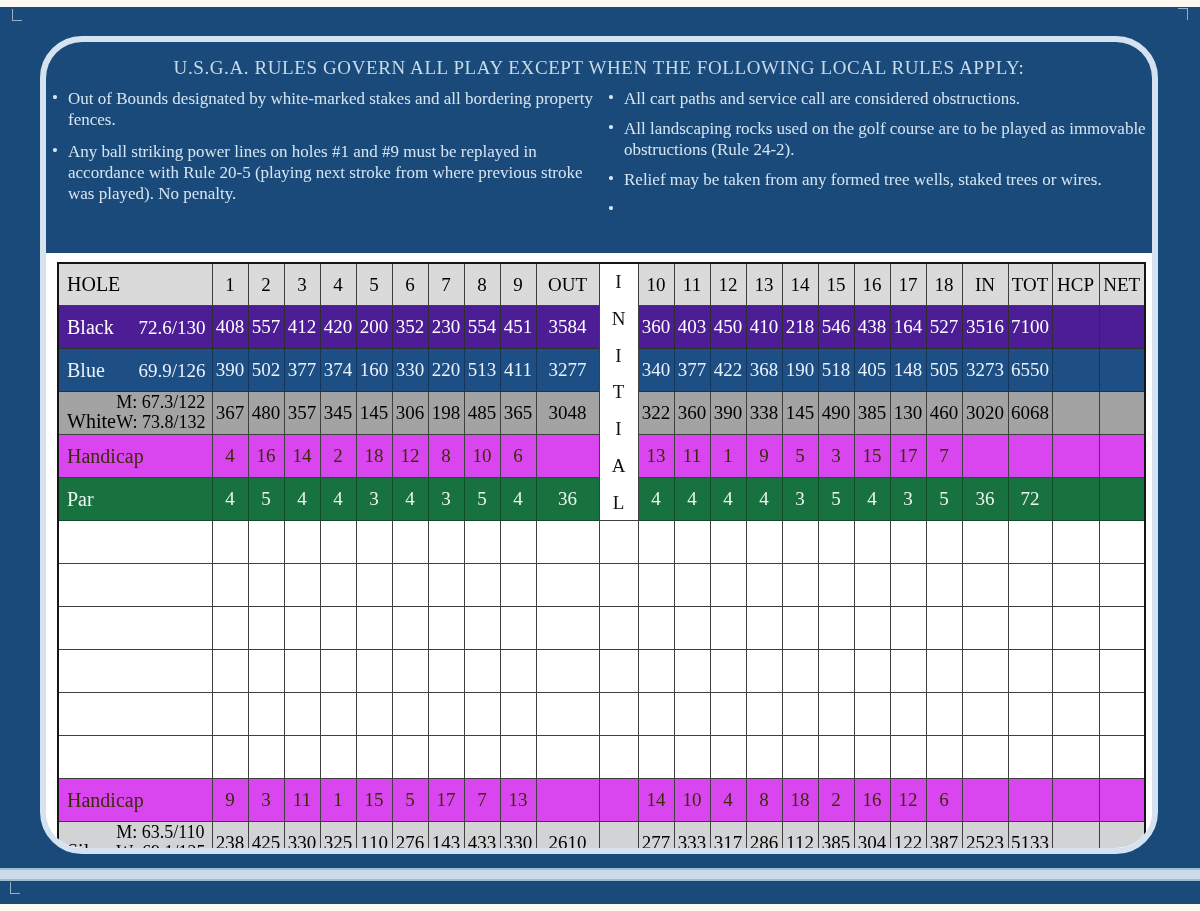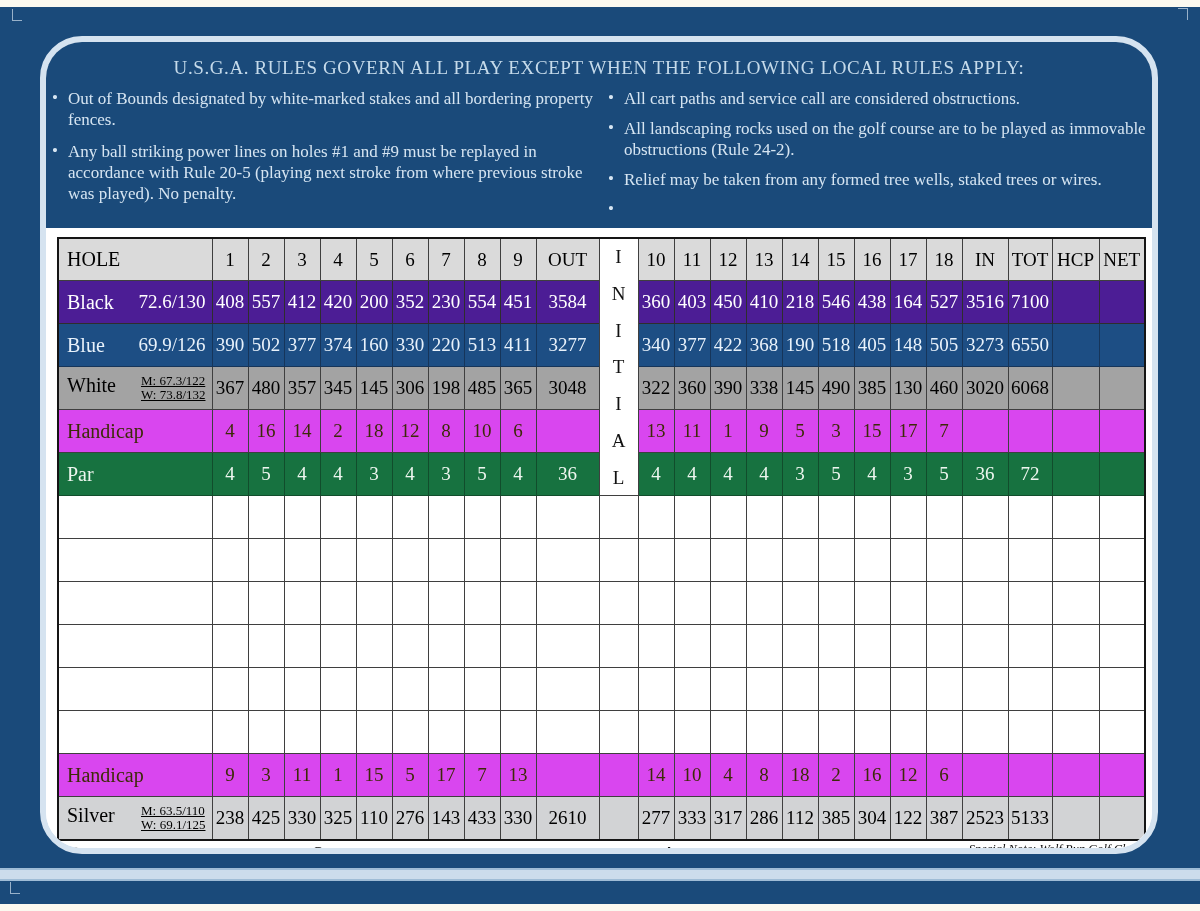--- a/index.html
+++ b/index.html
@@ -15,21 +15,21 @@
   .crop-mark{position:absolute;width:9px;height:11px;opacity:.75;}
   .cm-tl{left:12px;top:9px;border-left:1px solid #c3d4e4;border-bottom:1px solid #c3d4e4;}
   .cm-tr{left:1178px;top:8px;border-right:1px solid #c3d4e4;border-top:1px solid #c3d4e4;}
   .cm-bl{left:10px;top:882px;border-left:1px solid #c3d4e4;border-bottom:1px solid #c3d4e4;}
 
   .card{
     position:absolute;left:40px;top:36px;width:1118px;height:818px;
     background:#ffffff;border:6px solid #d5e3f0;border-radius:42px;
     box-sizing:border-box;overflow:hidden;
   }
-  .rules{height:186px;background:#1a4a7a;color:#d6e5f2;overflow:hidden;padding:0;}
+  .rules{height:211px;background:#1a4a7a;color:#d6e5f2;overflow:hidden;padding:0;}
   .rules-title{
     text-align:center;font-size:19px;letter-spacing:.6px;color:#c5daea;
     margin-top:15px;margin-bottom:9px;
   }
   .rules-cols{display:flex;}
   .rules-col{list-style:none;margin:0;padding:0 0 0 6px;}
   .rules-col.left{width:548px;flex:none;}
   .rules-col.right{flex:1;padding-left:8px;}
   .rules-col li{
     position:relative;padding-left:16px;font-size:17px;line-height:1.24;
@@ -48,24 +48,24 @@
   tr.r-black td{background:#4c1d95;color:#ffffff;border-color:#2e2e2e;}
   tr.r-blue td{background:#1d4e84;color:#e9f2fb;border-color:#16355a;}
   tr.r-white td{background:#a3a3a3;color:#000;}
   tr.r-handicap td{background:#d946ef;color:#3c2b07;}
   tr.r-par td{background:#177240;color:#eef6ef;border-color:#114d2c;}
   tr.r-empty td{background:#ffffff;color:#000;}
   tr.r-silver td{background:#d2d3d5;color:#000;}
   td.initial-cell{background:#ffffff !important;color:#111 !important;border-color:#3f3f3f !important;}
   .init-stack{height:246px;display:flex;flex-direction:column;justify-content:space-between;align-items:center;padding:3px 0;box-sizing:border-box;}
   .init-stack span{font-size:19px;line-height:1;}
-  .label-wrap{display:flex;align-items:flex-start;justify-content:space-between;padding:0 6px 0 8px;}
+  .label-wrap{display:flex;align-items:flex-end;justify-content:space-between;padding:0 6px 0 8px;}
   .label-wrap .tee-name{font-size:20px;}
   .label-wrap .rating{font-size:19px;}
-  .rating2{font-size:13px;line-height:1.1;text-align:left;text-decoration:underline;}
+  .rating2{font-size:18px;line-height:1.1;text-align:left;}
 
   .footer{position:relative;height:25px;background:#fff;}
   .footer-label{position:absolute;top:2px;font-size:20px;color:#111;}
   .fl-date{left:21px;}
   .fl-scorer{left:266px;}
   .fl-attest{left:616px;}
   .special-note{
     position:absolute;right:14px;top:0;text-align:right;
     font-size:12.5px;font-style:italic;line-height:1.3;color:#111;
   }

